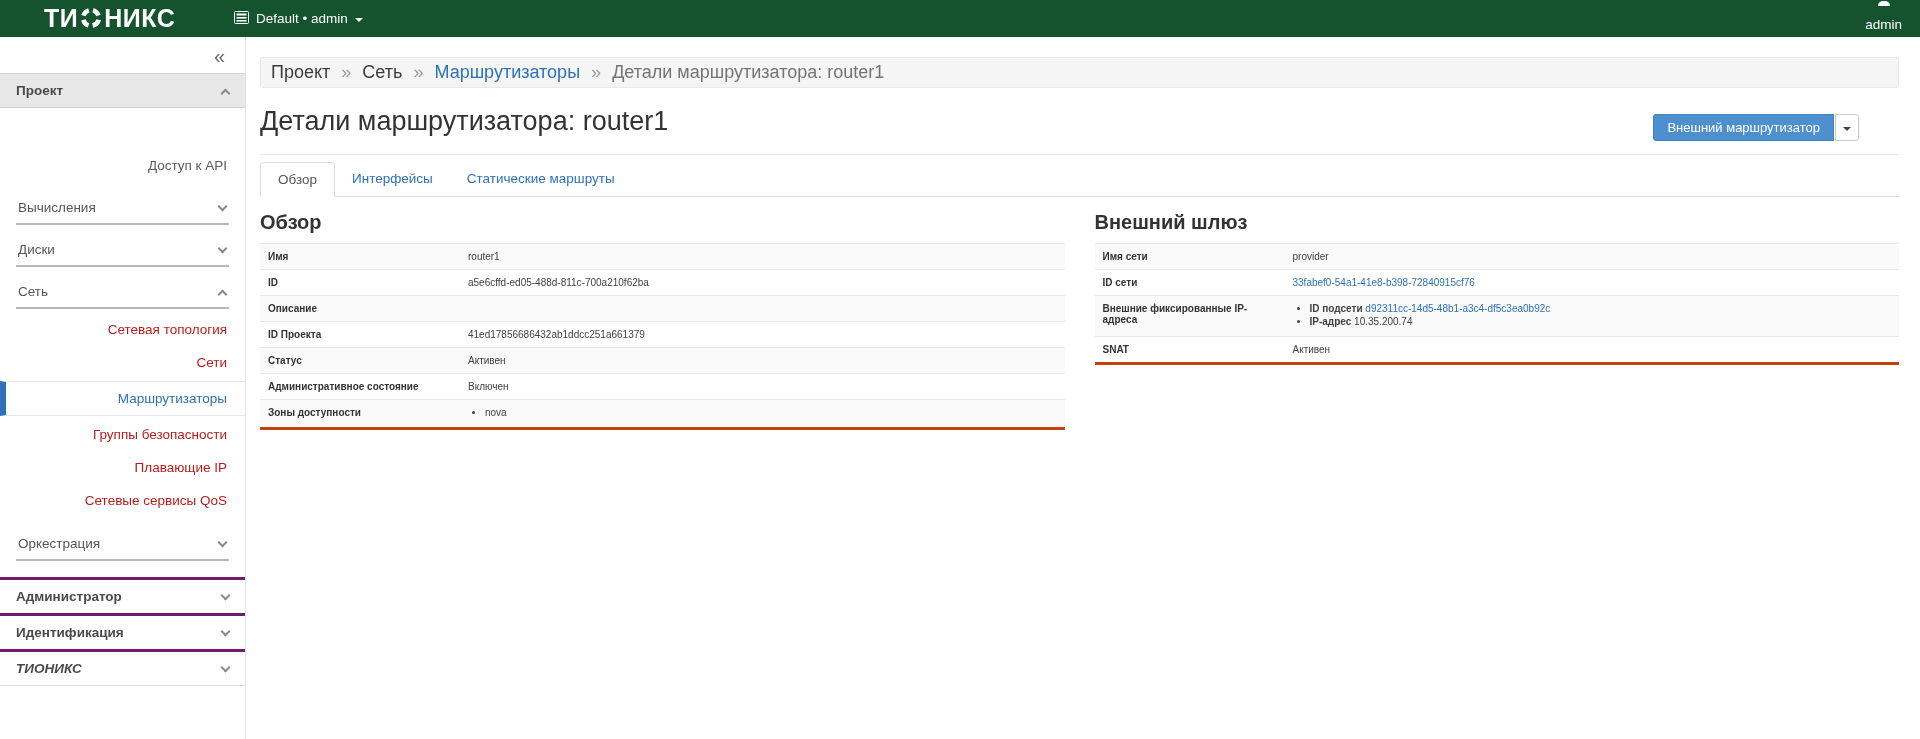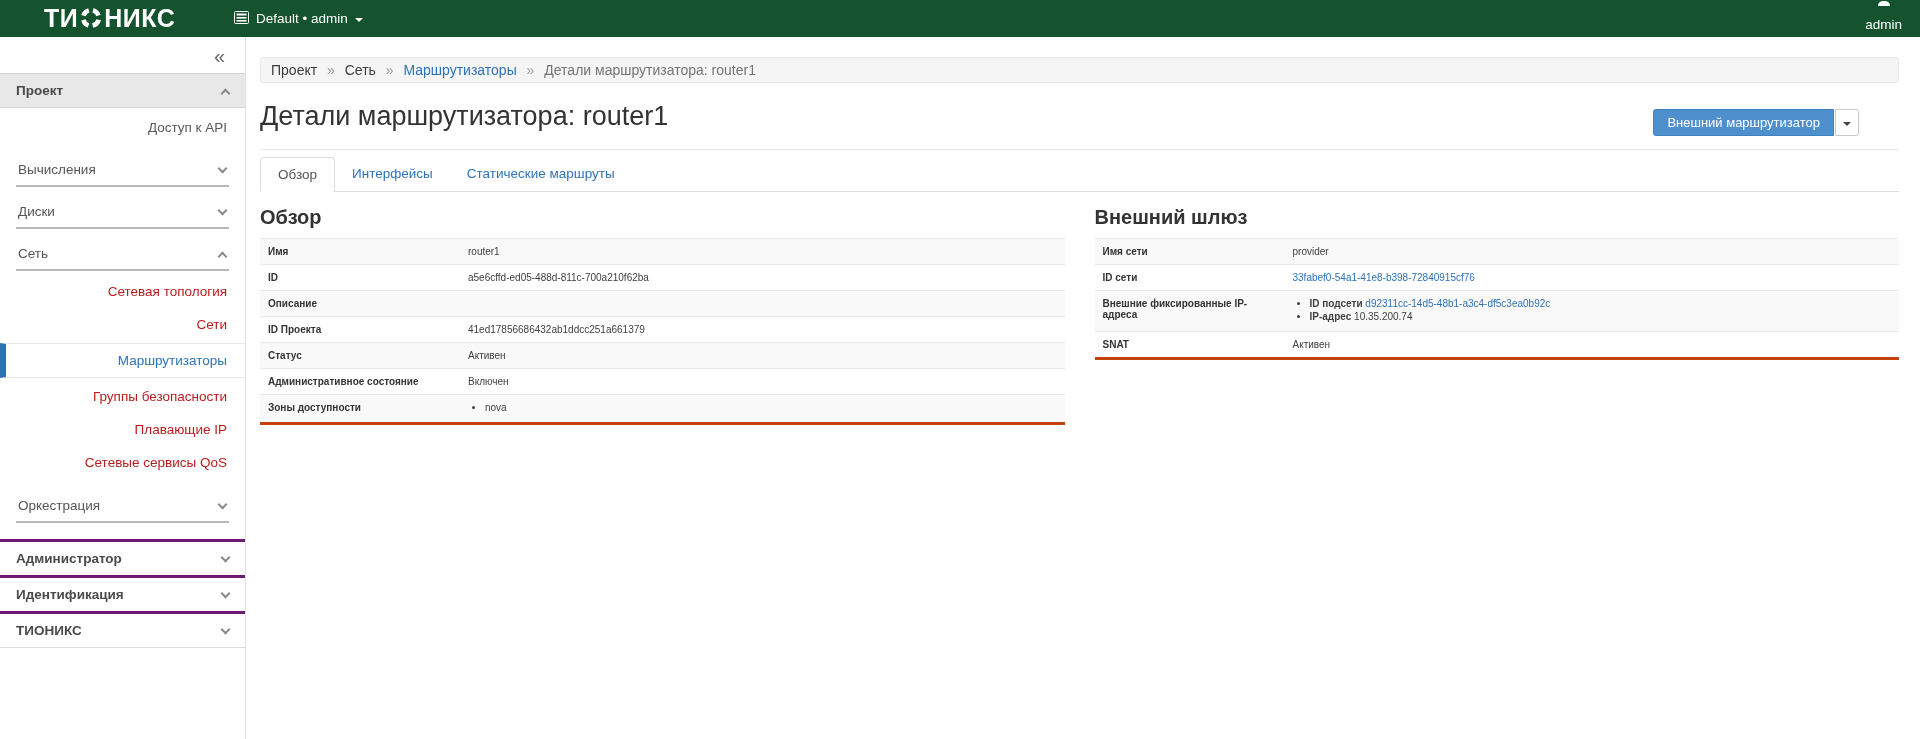--- a/index.html
+++ b/index.html
@@ -39,28 +39,28 @@
     border-right:1px solid #e2e2e2; font-size:13.5px; color:#555;
     overflow:hidden;
   }
   .collapse-row { text-align:right; padding:9px 20px 7px; }
   .collapse-btn { font-size:20px; color:#666; cursor:pointer; line-height:1; }
   .dash-header {
     position:relative; padding:9px 16px; font-weight:bold; color:#4a4a4a;
     border-top:3px solid #701a75; cursor:pointer; background:#fff;
   }
   .dash-header.open { background:#e8e8e8; border-top:1px solid #d2d2d2; border-bottom:1px solid #d2d2d2; }
-  .dash-header.last { border-bottom:1px solid #ddd; }
+  .dash-header.last { border-bottom:1px solid #ddd;font-style:italic; }
   .chev {
     position:absolute; right:16px; top:14px;
     width:7px; height:7px; border-right:2px solid #8a8a8a; border-bottom:2px solid #8a8a8a;
   }
   .chev.down { transform:rotate(45deg); top:12px; }
   .chev.up   { transform:rotate(225deg); top:16px; }
-  .panel-body { padding:2px 0 16px; }
+  .panel-body { padding:2px 0 16px;margin-top:38px; }
   .side-link {
     display:block; text-align:right; padding:10px 18px;
     color:#5a5a5a; text-decoration:none; cursor:pointer;
   }
   .category {
     position:relative; margin:8px 16px 0 16px; padding:9px 2px 8px;
     border-bottom:2px solid #b8b8b8; color:#555; cursor:pointer;
   }
   .category .chev { right:3px; }
   .subnav { padding:4px 0 2px; }
@@ -70,21 +70,21 @@
   }
   .subnav a.active {
     color:#2d72b8; border-left:6px solid #2d72b8;
     border-top:1px solid #e8e8e8; border-bottom:1px solid #e8e8e8;
     margin:2px 0; padding-left:12px;
   }
   
   .main { flex:1; min-width:0; padding:20px 21px 0 14px; }
   .breadcrumb {
     background:#f5f5f5; border:1px solid #e8e8e8; border-radius:3px;
-    padding:4px 10px; font-size:14px; color:#3c3c3c;
+    padding:4px 10px; font-size:18px; color:#3c3c3c;
   }
   .breadcrumb .sep { color:#999; margin:0 6px; }
   .breadcrumb a { color:#2d72b8; text-decoration:none; cursor:pointer; }
   .breadcrumb .current { color:#747474; }
   .page-header {
     display:flex; justify-content:space-between; align-items:flex-start;
     margin-top:12px; padding-bottom:13px; border-bottom:1px solid #e9e9e9;
   }
   h1.page-title { font-size:27px; font-weight:400; margin:6px 0 0; color:#333; }
   .btn-group { display:flex; margin-top:14px; margin-right:40px; }

